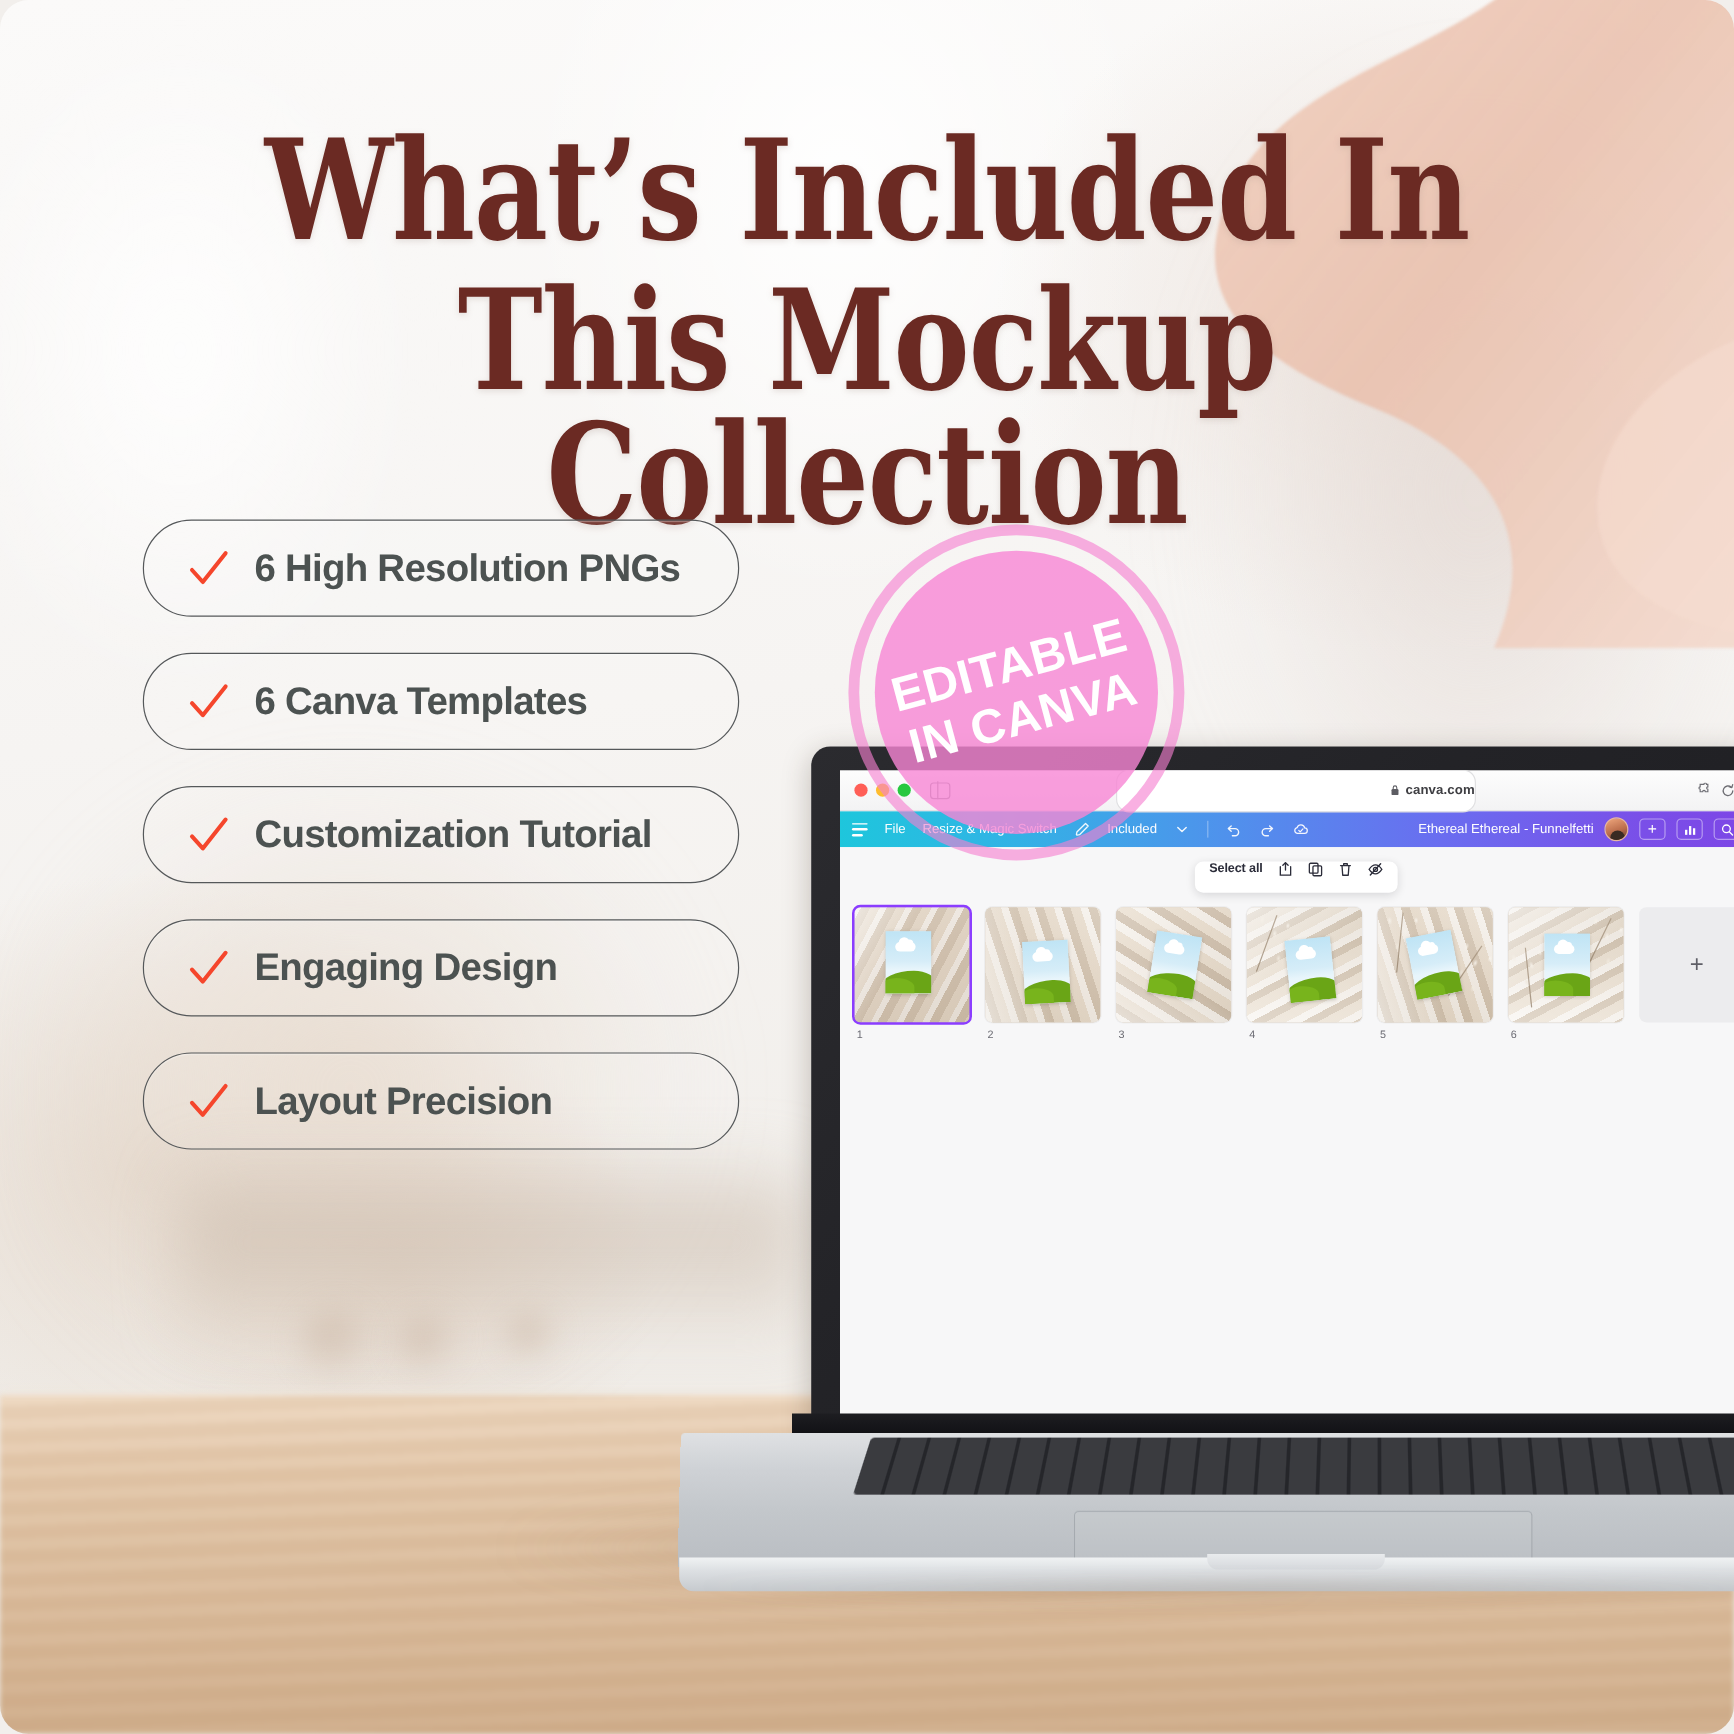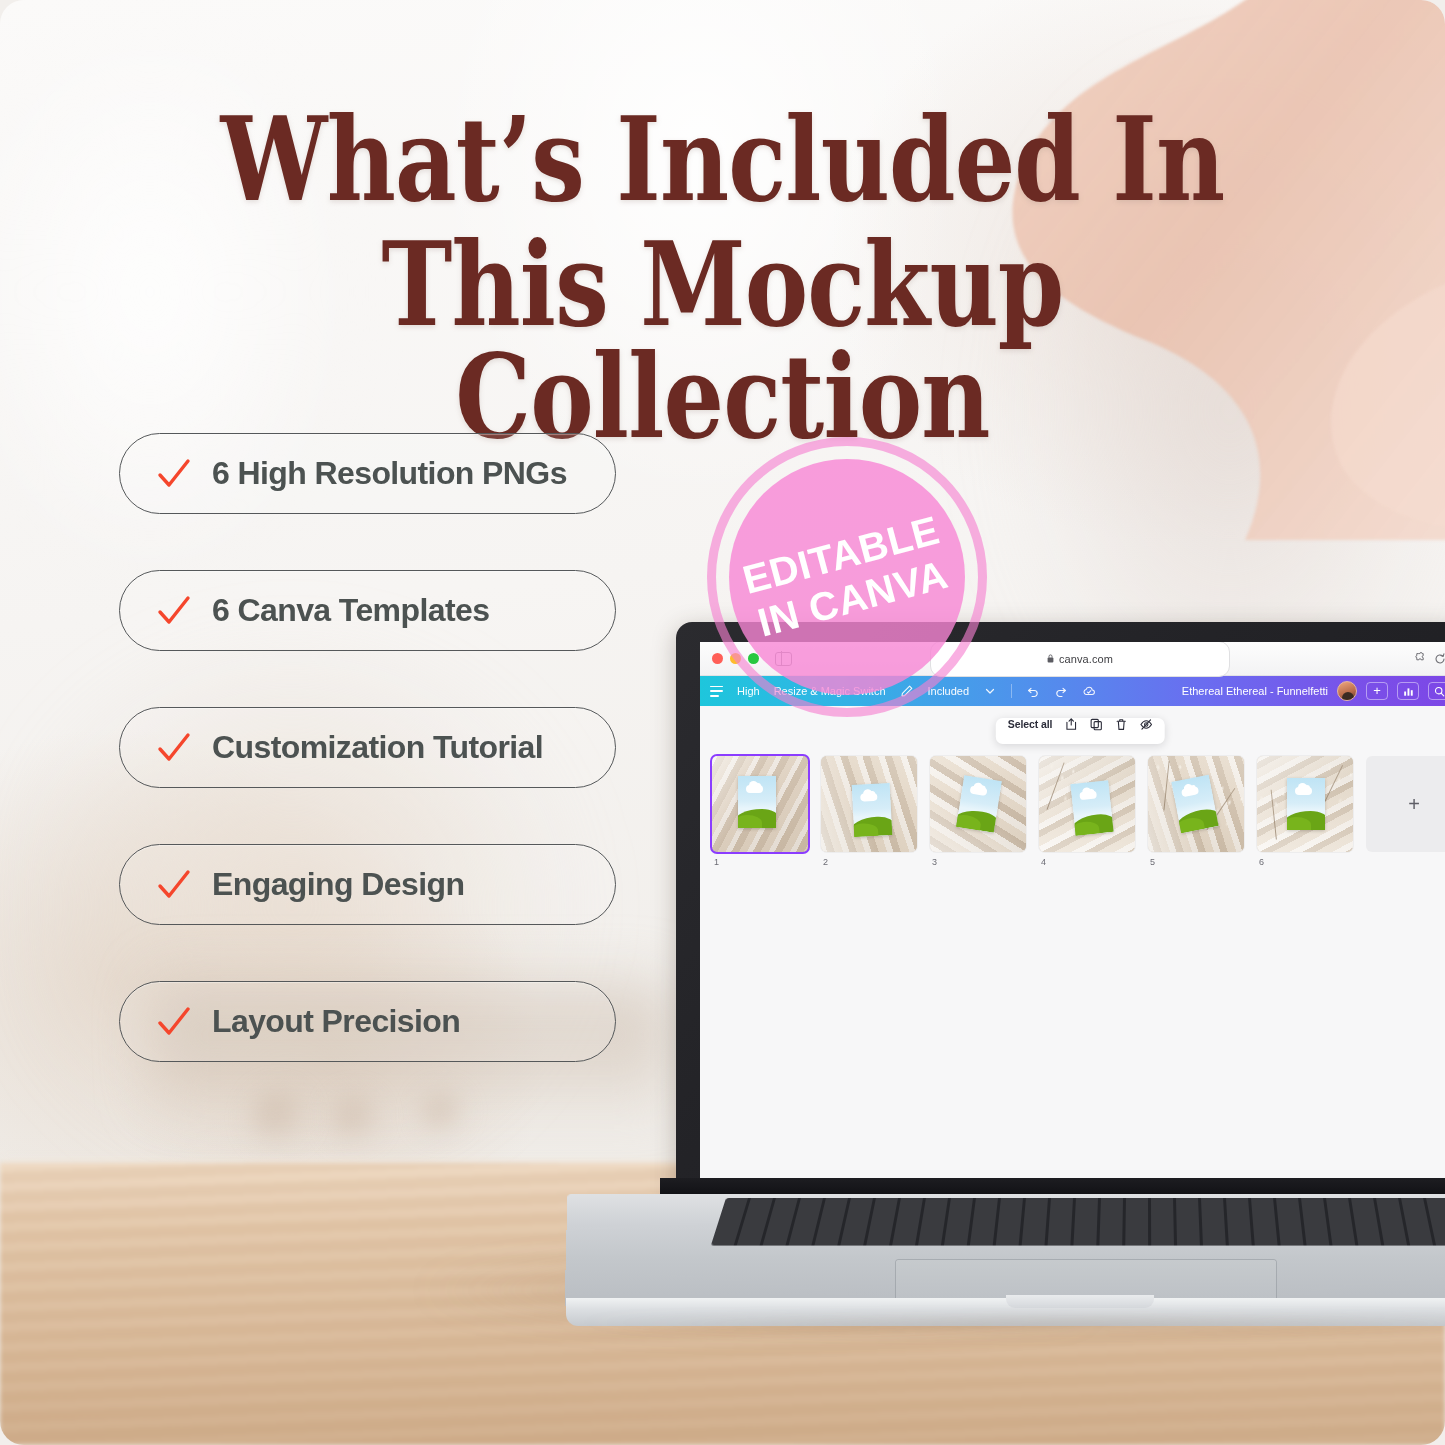--- a/index.html
+++ b/index.html
@@ -106,21 +106,21 @@
     margin-top:14px;
     font-size:116px;
     font-weight:700;
     transform:scaleX(.82);
   }
 
   
   .pill-col{
     position:absolute; left:119px; top:433px;
     width:497px;
-    display:flex; flex-direction:column; gap:56px;
+    display:flex; flex-direction:column; gap:30px;
   }
   .pill{
     position:relative;
     height:81px;
     border:1.6px solid #55585a;
     border-radius:42px;
     display:flex; align-items:center;
     padding-left:34px;
     background:rgba(255,255,255,.10);
     box-shadow:0 1px 1px rgba(255,255,255,.35) inset;
@@ -213,22 +213,23 @@
   .sidebar-toggle:after{
     content:""; position:absolute; left:4.5px; top:-1.5px; bottom:-1.5px;
     width:1.5px; background:#8d8d92;
   }
   .urlbar{
     position:absolute; left:50%; transform:translateX(-50%);
     width:300px; height:36px;
     background:#ffffff;
     border:1px solid #e0e0e2;
     border-radius:11px;
-    display:flex; align-items:center; justify-content:center;
+    display:flex; align-items:center; justify-content:flex-end;
     gap:5px;
+    font-weight:bold;
   }
   .urlbar .lock{ width:7px; height:9px; position:relative; }
   .urlbar .lock svg{ width:100%; height:100%; display:block; }
   .urlbar .urltext{
     font-size:11px; color:#3e3e42; letter-spacing:.1px;
   }
   .chrome-right{
     position:absolute; right:14px;
     display:flex; align-items:center; gap:7px;
     color:#6f6f75;
@@ -593,21 +594,21 @@
           </span>
         </div>
 
         <div class="cv-toolbar">
           <span class="cv-left">
             <span class="hamb">
                 <i></i>
                 <i></i>
                 <i></i>
               </span>
-            <span class="cv-item">High</span>
+            <span class="cv-item">File</span>
             <span class="cv-item">Resize &amp; Magic Switch</span>
             <span class="cv-icon">
               <svg viewBox="0 0 14 14">
                   <path d="M2 11.5 L2.4 9.4 L9.6 2.2 L11.8 4.4 L4.6 11.6 L2.5 12 Z" fill="none" stroke="#fff" stroke-width="1.1" stroke-linejoin="round"></path>
                 </svg>
             </span>
             <span class="cv-item">Included</span>
             <span class="cv-icon">
               <svg viewBox="0 0 14 14">
                   <path d="M3.5 5.5 L7 9 L10.5 5.5" fill="none" stroke="#fff" stroke-width="1.2" stroke-linecap="round" stroke-linejoin="round"></path>

